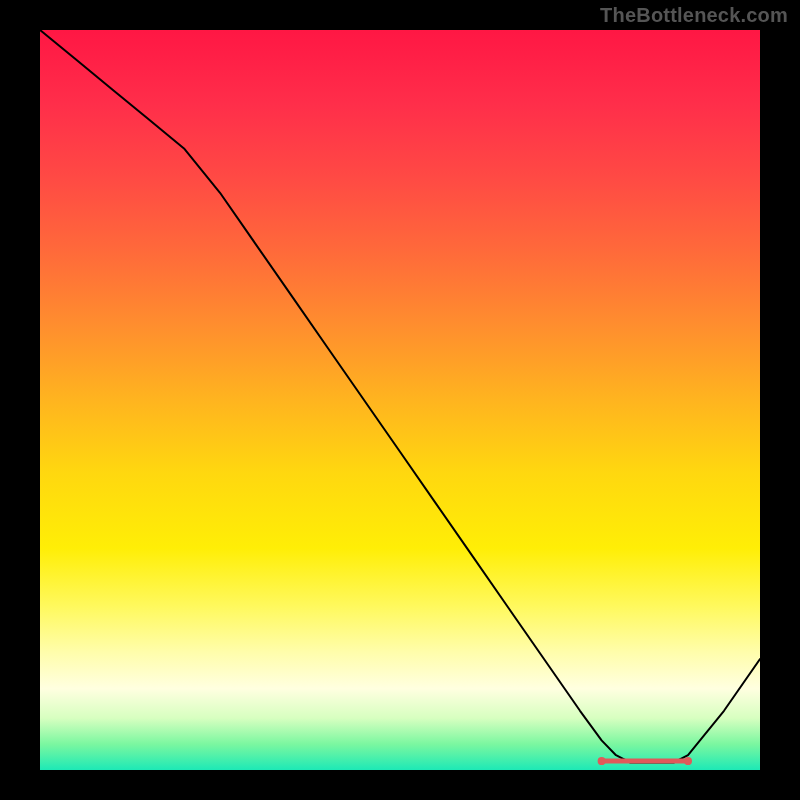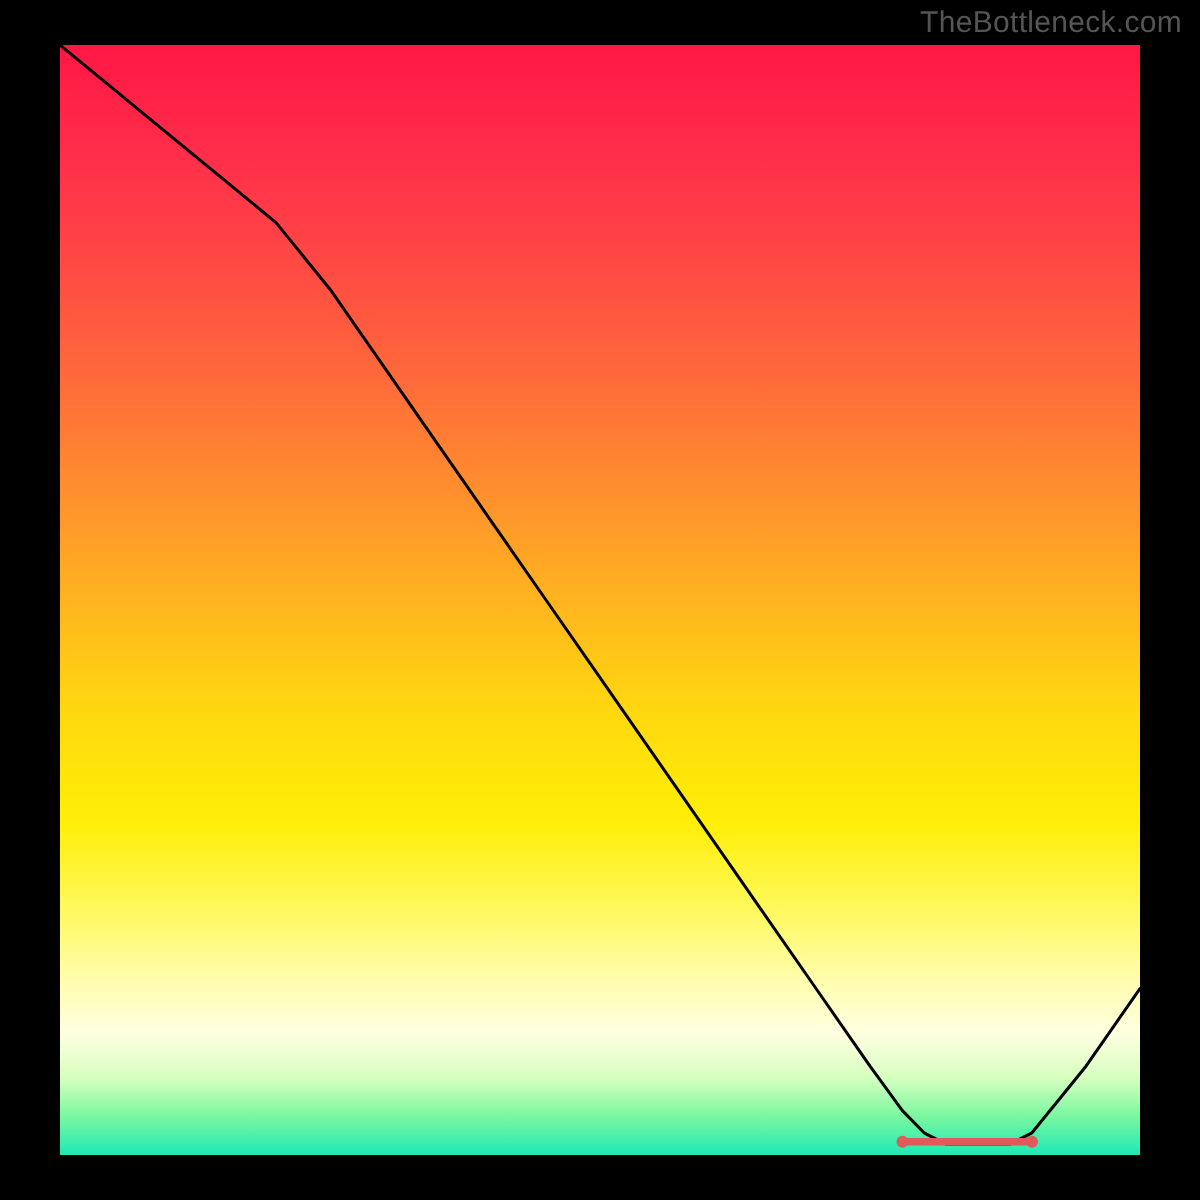--- a/index.html
+++ b/index.html
@@ -14,21 +14,21 @@
   .container {
     position: relative;
     width: 800px;
     height: 800px;
   }
   .watermark {
     position: absolute;
     top: 4px;
     right: 12px;
     font-size: 20px;
-    font-weight: normal;
+    font-weight: bold;
     color: #555;
     letter-spacing: 0.2px;
     z-index: 5;
   }
   .plot-frame {
     position: absolute;
     left: 40px;
     top: 30px;
     width: 720px;
     height: 740px;

